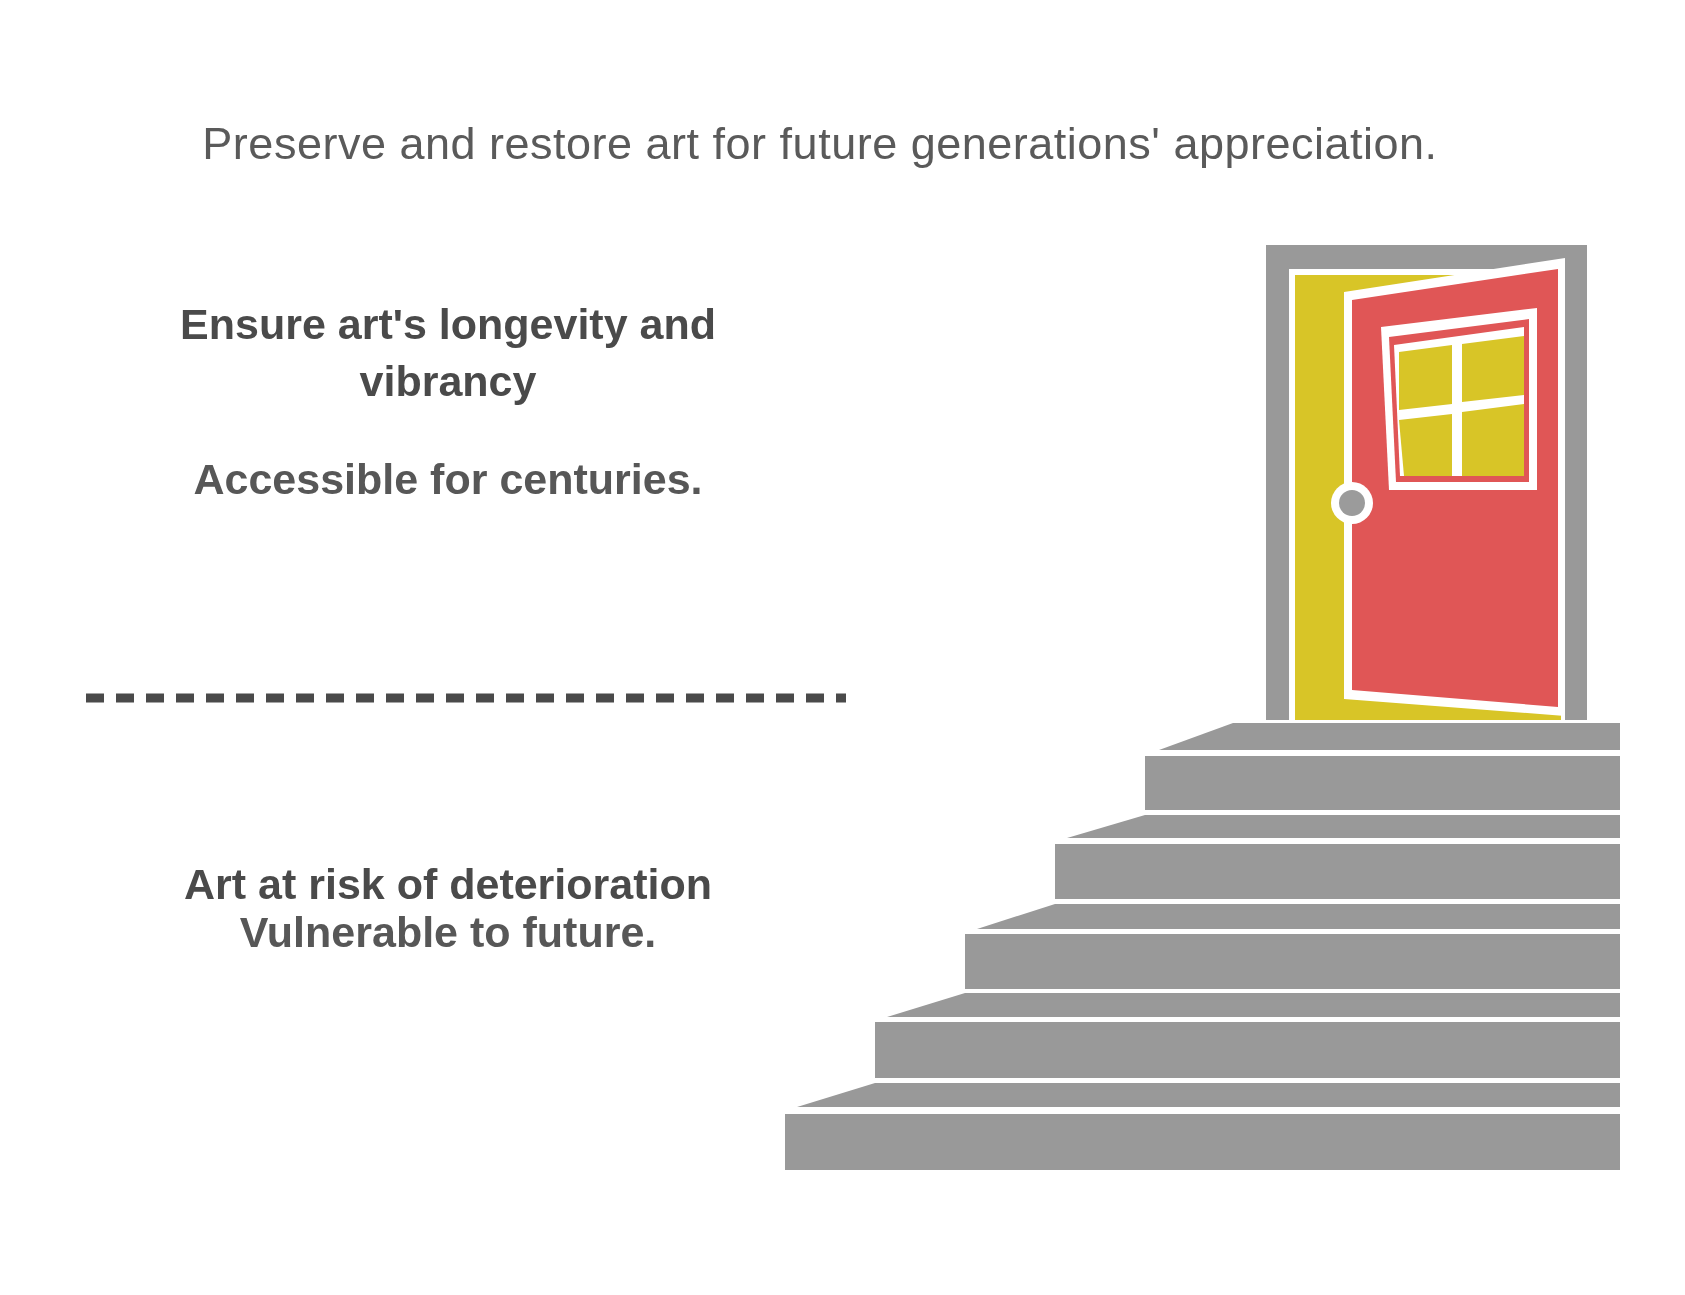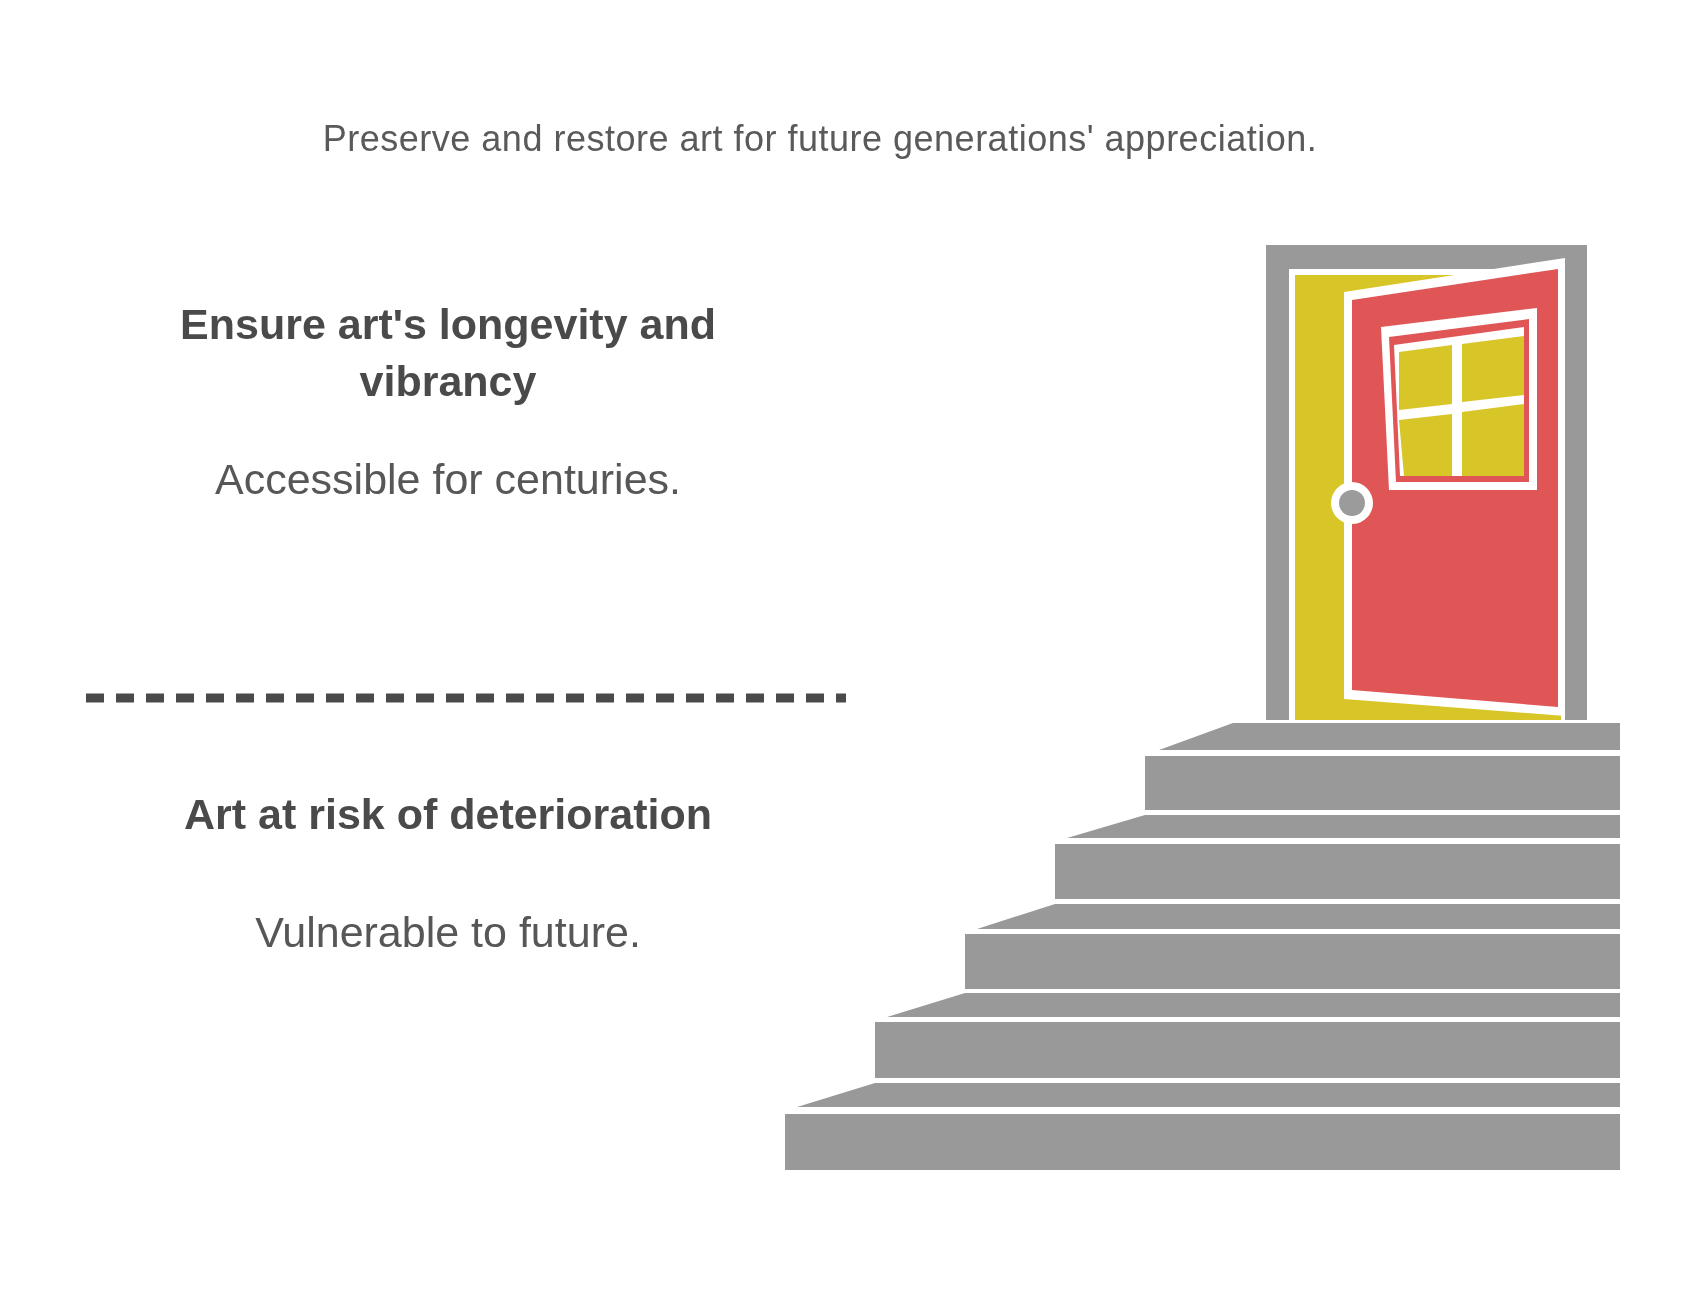--- a/index.html
+++ b/index.html
@@ -7,21 +7,21 @@
     position:relative;
     width:1685px;height:1295px;
     background:#ffffff;
     overflow:hidden;
     font-family:"Liberation Sans", sans-serif;
   }
   .title{
     position:absolute;
     left:0;top:118px;width:1640px;
     text-align:center;
-    font-size:36px;
+    font-size:45px;
     font-weight:400;
     color:var(--c-title_text,#5a5a5a);
     letter-spacing:0.5px;
   }
   .left-col{
     position:absolute;
     left:68px;top:0;width:760px;
     text-align:center;
   }
   .block-heading{
@@ -30,26 +30,26 @@
     font-size:43px;
     font-weight:700;
     color:var(--c-heading_text,#4a4a4a);
     line-height:1.32;
   }
   .block-heading .inner{max-width:620px;margin:0 auto;}
   .block-sub{
     position:absolute;
     left:0;width:100%;
     font-size:43px;
-    font-weight:400;
+    font-weight:700;
     color:var(--c-body_text,#575757);
   }
   .h-top{top:296px;}
   .s-top{top:455px;}
-  .h-bottom{top:786px;}
+  .h-bottom{top:856px;}
   .s-bottom{top:908px;}
   .divider-svg{position:absolute;left:0;top:0;}
   .art{position:absolute;left:0;top:0;}
 </style>
 </head>
 <body>
 
 <div class="canvas">
 
   <div class="title">Preserve and restore art for future generations' appreciation.</div>

